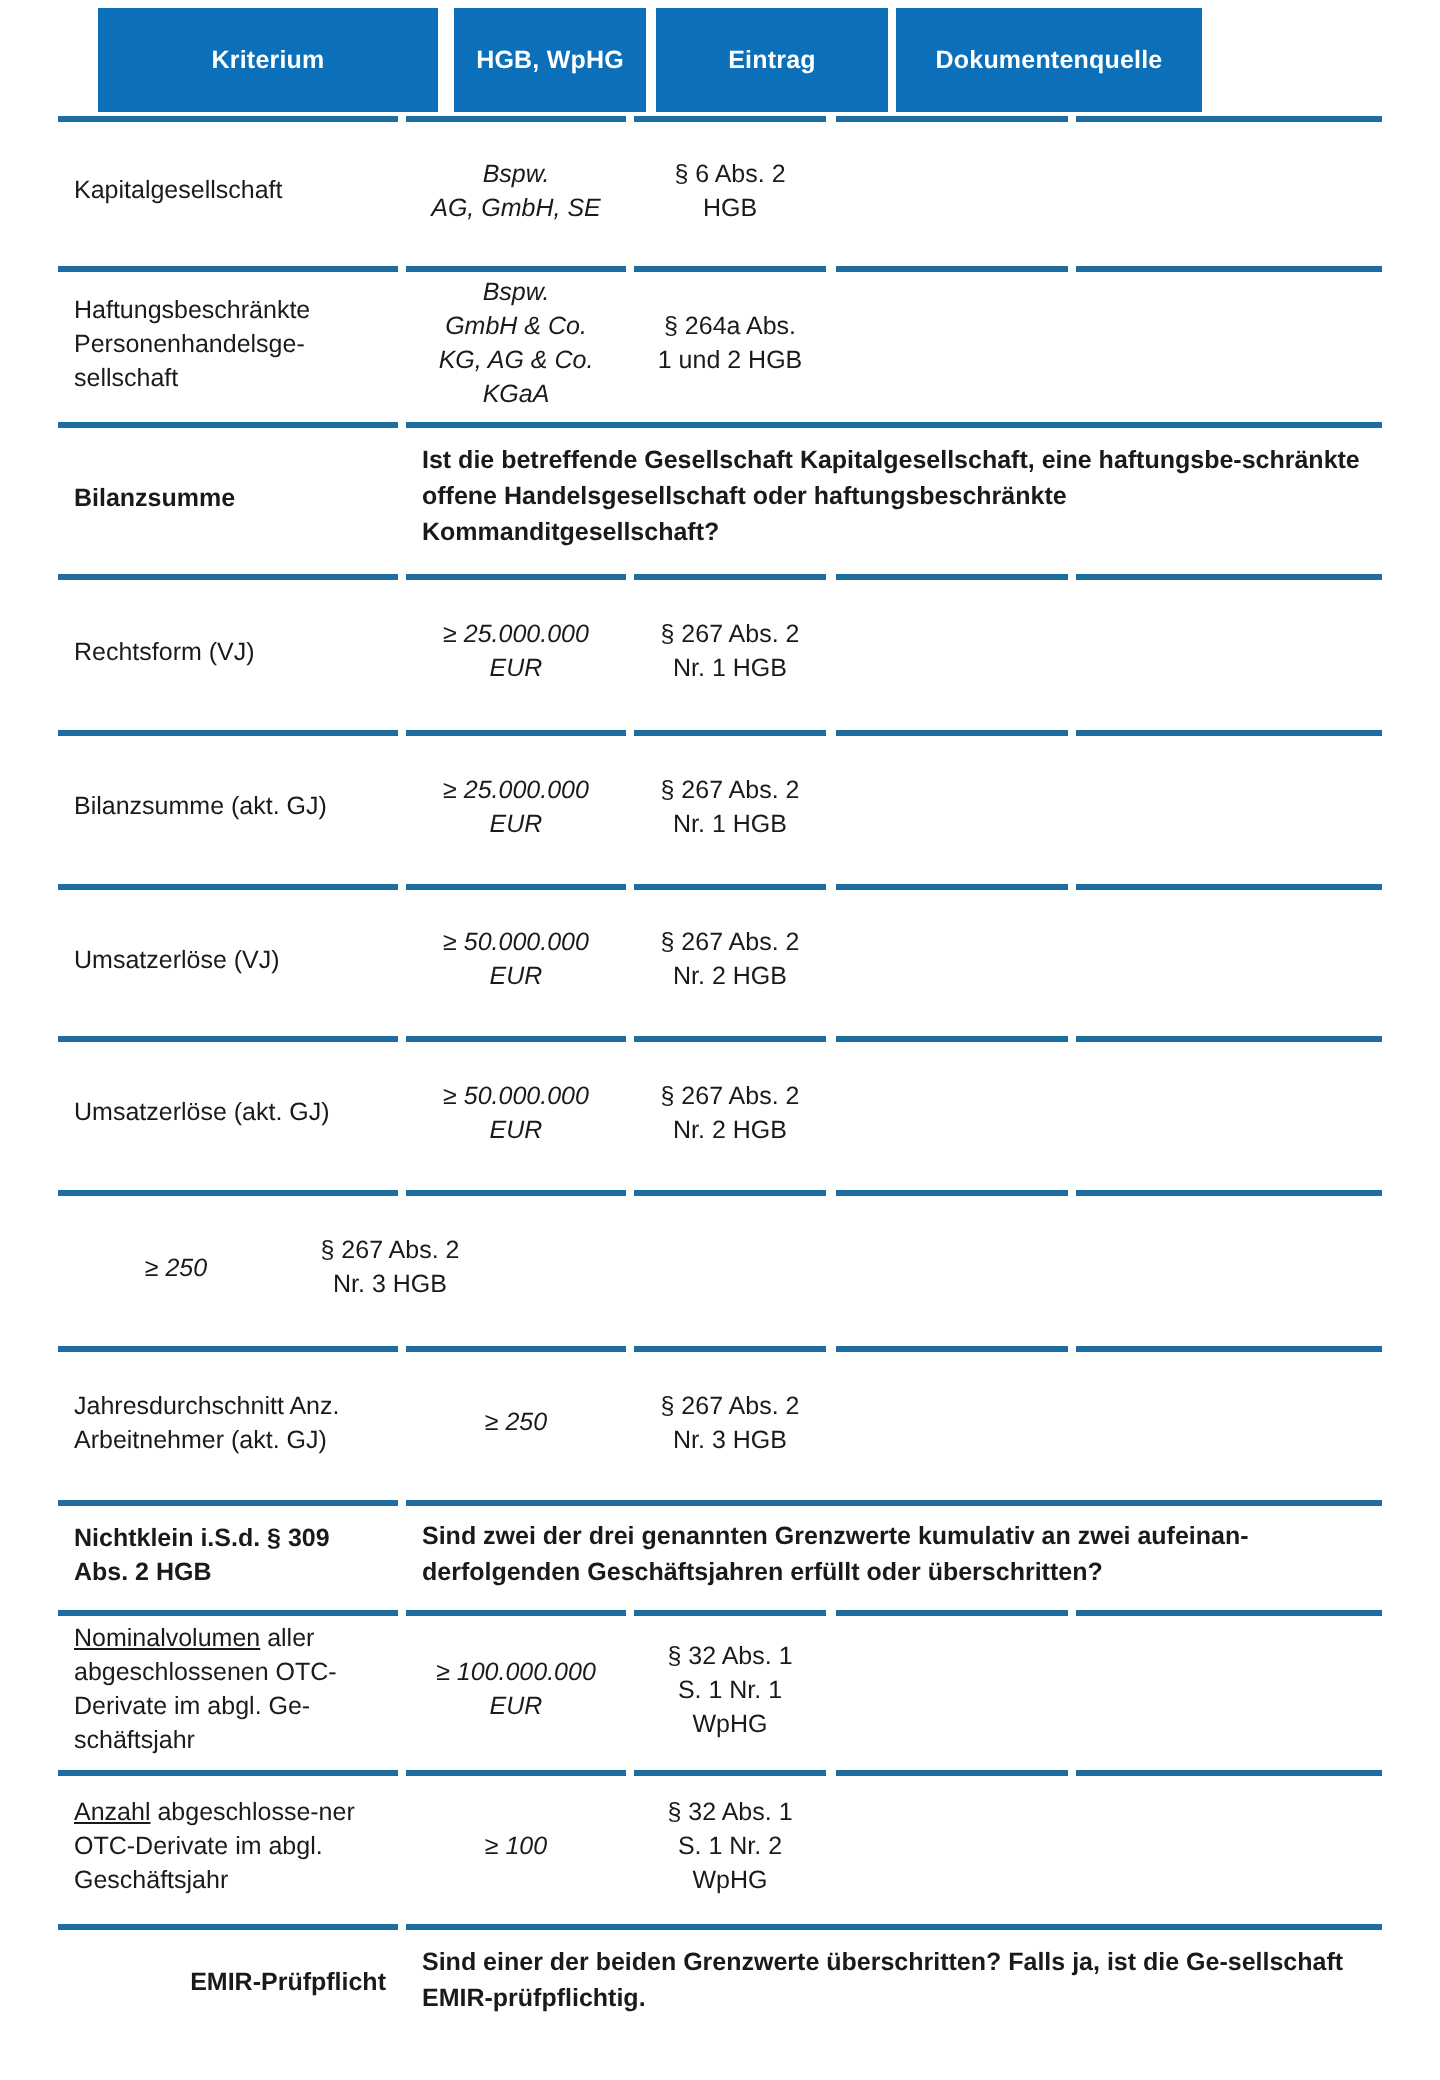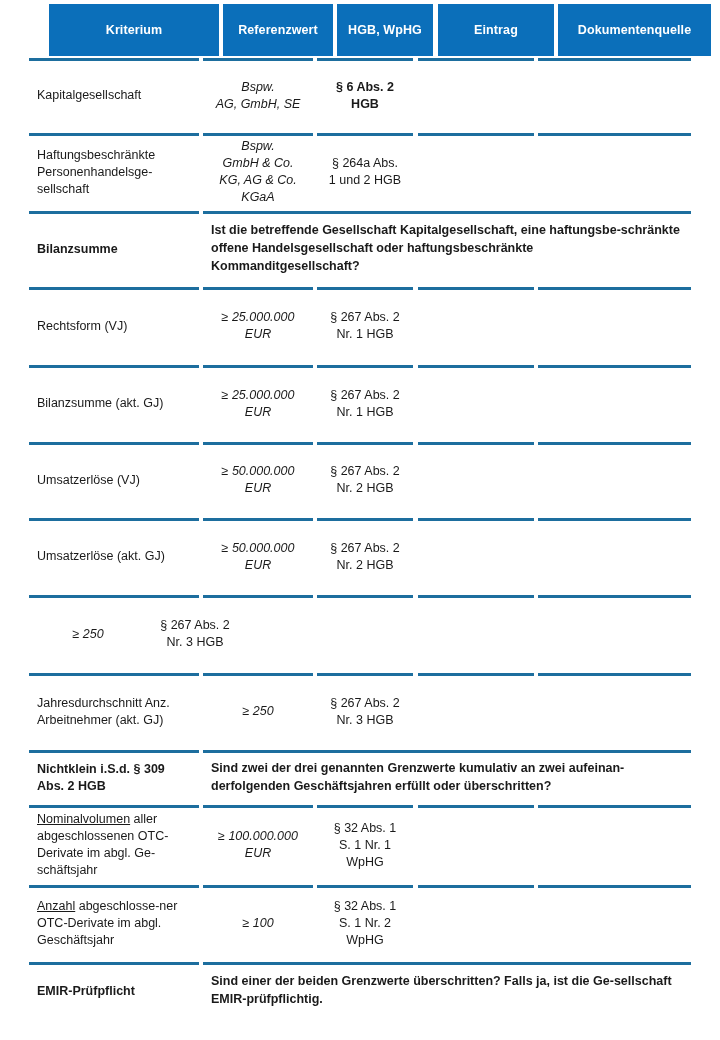--- a/index.html
+++ b/index.html
@@ -111,21 +111,20 @@
   .u { text-decoration: underline; }
 </style>
 </head>
 <body>
 
 <div id="table-root">
     <div class="header-row">
       <div class="hspacer" style="width: 29px;"></div>
       <div class="hcell" style="width: 170px; margin-left: 20px;">Kriterium</div>
       <div class="hspacer" style="width: 4px;"></div>
-      <div class="hcell" style="width: 110px;">Referenzwert</div>
       <div class="hspacer" style="width: 4px;"></div>
       <div class="hcell" style="width: 96px;">HGB, WpHG</div>
       <div class="hspacer" style="width: 5px;"></div>
       <div class="hcell" style="width: 116px;">Eintrag</div>
       <div class="hspacer" style="width: 4px;"></div>
       <div class="hcell" style="width: 153px;">Dokumentenquelle</div>
     </div>
     <div class="row" style="top: 58px; height: 75px;">
       <div class="rule-band">
         <div class="rule gap" style="width: 29px;"></div>
@@ -138,21 +137,21 @@
         <div class="rule" style="width: 116px;"></div>
         <div class="rule gap" style="width: 4px;"></div>
         <div class="rule" style="width: 153px;"></div>
       </div>
       <div class="cells">
         <div class="cell spacer" style="width: 29px;"></div>
         <div class="cell c1" style="width: 170px;">Kapitalgesellschaft</div>
         <div class="cell spacer" style="width: 4px;"></div>
         <div class="cell mid italic" style="width: 110px;">Bspw.<br>AG, GmbH, SE</div>
         <div class="cell spacer" style="width: 4px;"></div>
-        <div class="cell mid" style="width: 96px; font-weight: bold;">§ 6 Abs. 2<br>HGB</div>
+        <div class="cell mid" style="width: 96px;">§ 6 Abs. 2<br>HGB</div>
         <div class="cell spacer" style="width: 5px;"></div>
         <div class="cell mid" style="width: 116px; height: 100%;"></div>
         <div class="cell spacer" style="width: 4px;"></div>
         <div class="cell mid" style="width: 153px; height: 100%;"></div>
       </div>
     </div>
     <div class="row" style="top: 133px; height: 78px;">
       <div class="rule-band">
         <div class="rule gap" style="width: 29px;"></div>
         <div class="rule" style="width: 170px;"></div>
@@ -415,18 +414,18 @@
     </div>
     <div class="row" style="top: 962px; height: 58px;">
       <div class="rule-band">
         <div class="rule gap" style="width: 29px;"></div>
         <div class="rule" style="width: 170px;"></div>
         <div class="rule gap" style="width: 4px;"></div>
         <div class="rule" style="width: 488px;"></div>
       </div>
       <div class="cells">
         <div class="cell spacer" style="width: 29px;"></div>
-        <div class="cell c1 bold" style="width: 170px;">EMIR-Prüfpflicht</div>
+        <div class="cell c1 bold" style="width: 170px; text-align: right;">EMIR-Prüfpflicht</div>
         <div class="cell spacer" style="width: 4px;"></div>
         <div class="cell wide" style="width: 488px;">Sind einer der beiden Grenzwerte überschritten? Falls ja, ist die Ge-sellschaft EMIR-prüfpflichtig.</div>
       </div>
     </div>
   </div>
 
 </body></html>

